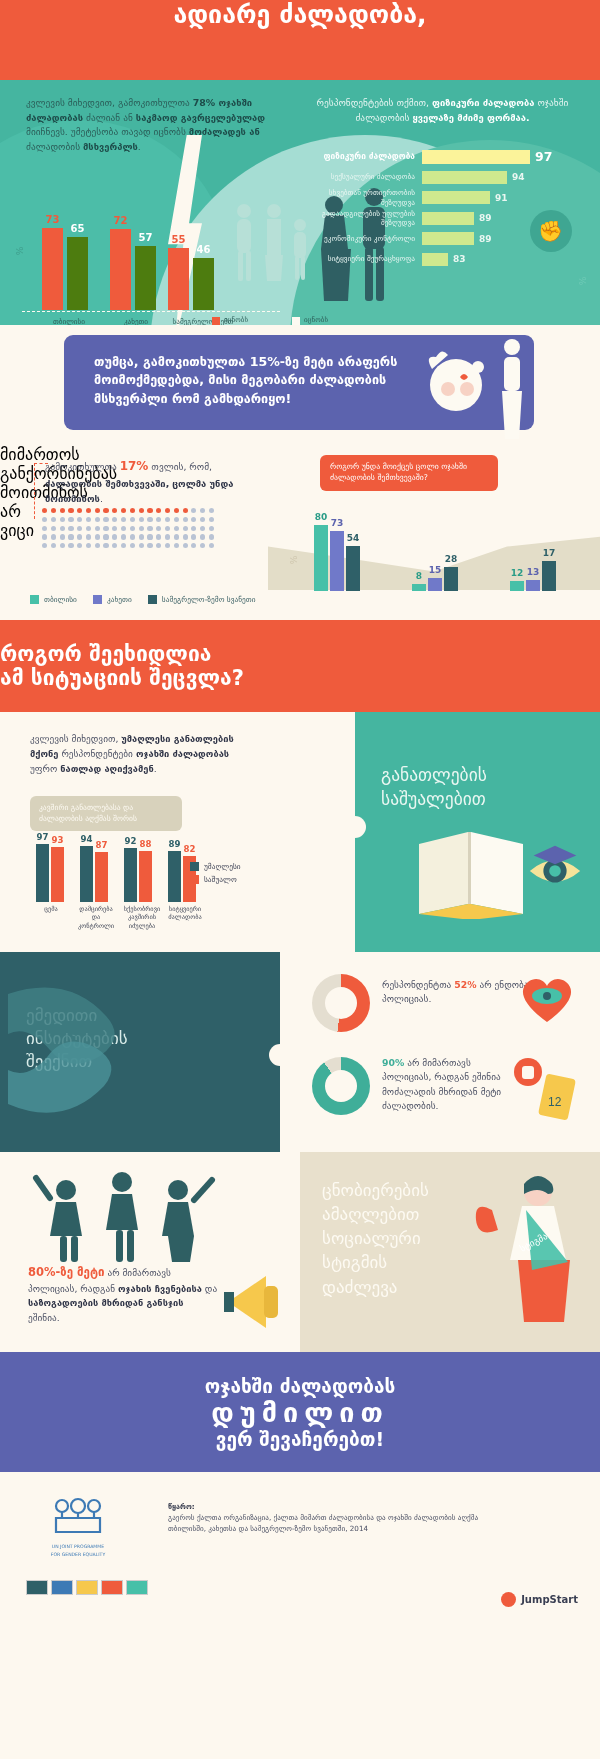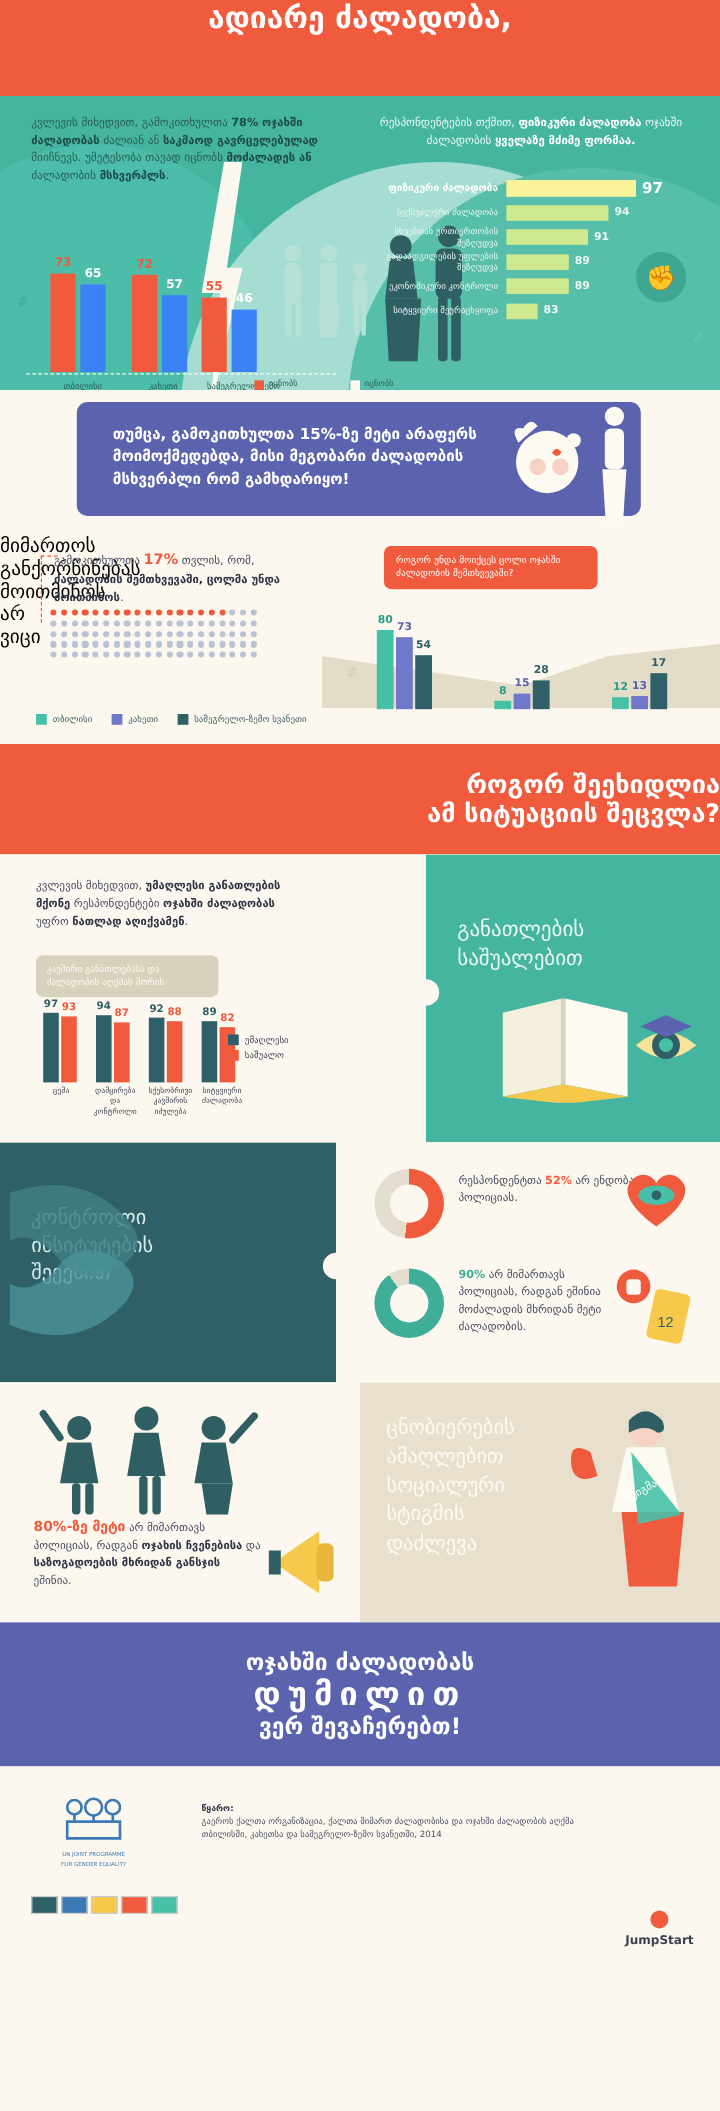--- a/index.html
+++ b/index.html
@@ -31,21 +31,21 @@
   .s1-text b { color:#1d4b49; }
   .s1-text-r { position:absolute; left:300px; top:16px; width:285px; font-size:9.4px; line-height:1.55; color:#e7f6f2; text-align:center;}
   .s1-text-r b { color:#fff; }
 
   
   .vbars { position:absolute; left:30px; top:120px; width:215px; height:110px; }
   .vgroup { position:absolute; bottom:0; width:52px; display:flex; align-items:flex-end; gap:4px; }
   .vbar { width:21px; position:relative; }
   .vbar span { position:absolute; top:-14px; left:50%; transform:translateX(-50%); font-size:10px; font-weight:bold; }
   .vbar.o { background:#ef5b3c; } .vbar.o span { color:#ef5b3c; }
-  .vbar.w { background:#3b82f6; } .vbar.w span { color:#fff; }
+  .vbar.w { background:#4d7c0f; } .vbar.w span { color:#fff; }
   .axis1 { position:absolute; left:22px; top:231px; width:258px; border-top:1.6px dashed #fdfaf2; }
   .pct-lab { position:absolute; font-size:9px; color:#3f9e8d; transform:rotate(-90deg); }
   .xlabs { position:absolute; top:237px; left:22px; width:270px; height:30px; }
   .xlab { position:absolute; font-size:7.2px; color:#2b5d58; line-height:1.3; text-align:center; }
   .leg1 { position:absolute; top:236px; left:212px; display:flex; gap:14px; }
   .leg1 .it { display:flex; gap:4px; align-items:flex-start; }
   .leg1 .sw { width:8px; height:8px; margin-top:1px; flex:none;}
   .leg1 .tx { font-size:7px; color:#2b5d58; line-height:1.3; width:54px;}
 
   
@@ -86,21 +86,21 @@
   .b3 span { position:absolute; top:-13px; left:50%; transform:translateX(-50%); font-size:9px; font-weight:bold; }
   .c-teal { background:#47c0a8;} .c-teal span{color:#2a9c87;}
   .c-purp { background:#7079c9;} .c-purp span{color:#5c63ae;}
   .c-dark { background:#2f6068;} .c-dark span{color:#2f6068;}
   .leg3 { position:absolute; top:150px; left:30px; display:flex; gap:16px; }
   .leg3 .it{display:flex;gap:5px;align-items:center;}
   .leg3 .sw{width:9px;height:9px;}
   .leg3 .tx{font-size:7.4px;color:#3a5f63;}
 
   
-  #s4 { height:92px; background:#ef5b3c; display:flex; flex-direction:column; align-items:flex-end; justify-content:center;}
+  #s4 { height:92px; background:#ef5b3c; display:flex; flex-direction:column; align-items:flex-start; justify-content:center;}
   #s4 .a { font-size:21px; color:#fff; font-weight:bold;}
   #s4 .b { font-size:21px; color:#fff; font-weight:bold;}
 
   
   #s5 { height:240px; background:#fdf8ef; }
   .s5right { position:absolute; right:0; top:0; width:245px; height:240px; background:#45b5a0; }
   .s5right .hl { position:absolute; left:26px; top:52px; font-size:17.5px; color:#eaf7f2; line-height:1.35;}
   .puzzle-notch { position:absolute; left:-11px; top:104px; width:22px; height:22px; border-radius:50%; background:#fdf8ef; }
   .s5text { position:absolute; left:30px; top:20px; width:218px; font-size:9.3px; line-height:1.6; color:#4a4f63; }
   .s5text b{color:#2f3447;}
@@ -140,21 +140,21 @@
   #s8 .l1{ font-size:19px; color:#fff; font-weight:bold; }
   #s8 .l2{ font-size:27px; color:#fff; font-weight:bold; letter-spacing:6px; }
   #s8 .l3{ font-size:19px; color:#fff; font-weight:bold; }
 
   
   #s9 { height:160px; background:#fdf8ef; }
   .logo-un { position:absolute; left:42px; top:20px; width:72px; }
   .un-txt { font-size:4.6px; color:#3d7ab5; line-height:1.3; text-align:center; margin-top:2px;}
   .srcbox { position:absolute; left:168px; top:30px; width:330px; font-size:7.2px; line-height:1.5; color:#4a4f63;}
   .srcbox .hd{font-weight:bold;color:#2f3447;}
-  .js { position:absolute; right:22px; top:120px; display:flex; align-items:center; gap:5px;flex-direction:column; }
+  .js { position:absolute; right:22px; top:120px; display:flex; align-items:center; gap:5px; }
   .js .dotlogo{width:15px;height:15px;border-radius:50%;background:#ef5b3c;}
   .js .nm{font-size:10px;font-weight:bold;color:#3a3f52;}
   .flagrow{ position:absolute; left:26px; top:108px; display:flex; gap:3px; }
   .flagrow div{ width:22px; height:15px; border:1px solid #ccc; }
 </style>
 </head>
 <body>
 
 <div class="page">
 
@@ -553,21 +553,21 @@
       <circle cx="32" cy="34" r="12" fill="#2f6068"></circle>
       <circle cx="32" cy="34" r="6" fill="#47c0a8"></circle>
       <path d="M10 18 L32 8 L54 18 L32 27 Z" fill="#5c63ae"></path>
     </svg>
   </div>
 
   <div class="sect" id="s6">
     <div class="s6left">
       <div class="notch6"></div>
       <div class="hl">
-        <div>კონტროლი</div>
+        <div>ემედითი</div>
         <div>ინსიტუტების</div>
         <div>შეექნით</div>
       </div>
       <svg style="position:absolute;left:8px;top:2px;" width="170" height="196">
         <path d="M0 40 q60 -20 98 22 q20 22 -6 40 q-30 18 -50 -6 q-22 -26 -42 -16z" fill="#3f7f84" opacity="0.85"></path>
         <path d="M0 150 q56 24 96 -18 q18 -22 -8 -38 q-30 -16 -48 8 q-20 24 -40 14z" fill="#4b9298" opacity="0.8"></path>
       </svg>
     </div>
 
     <div class="donut" style="left:312px; top:22px; background:conic-gradient(#ef5b3c 0 52%, #e4ded0 52% 100%);">

